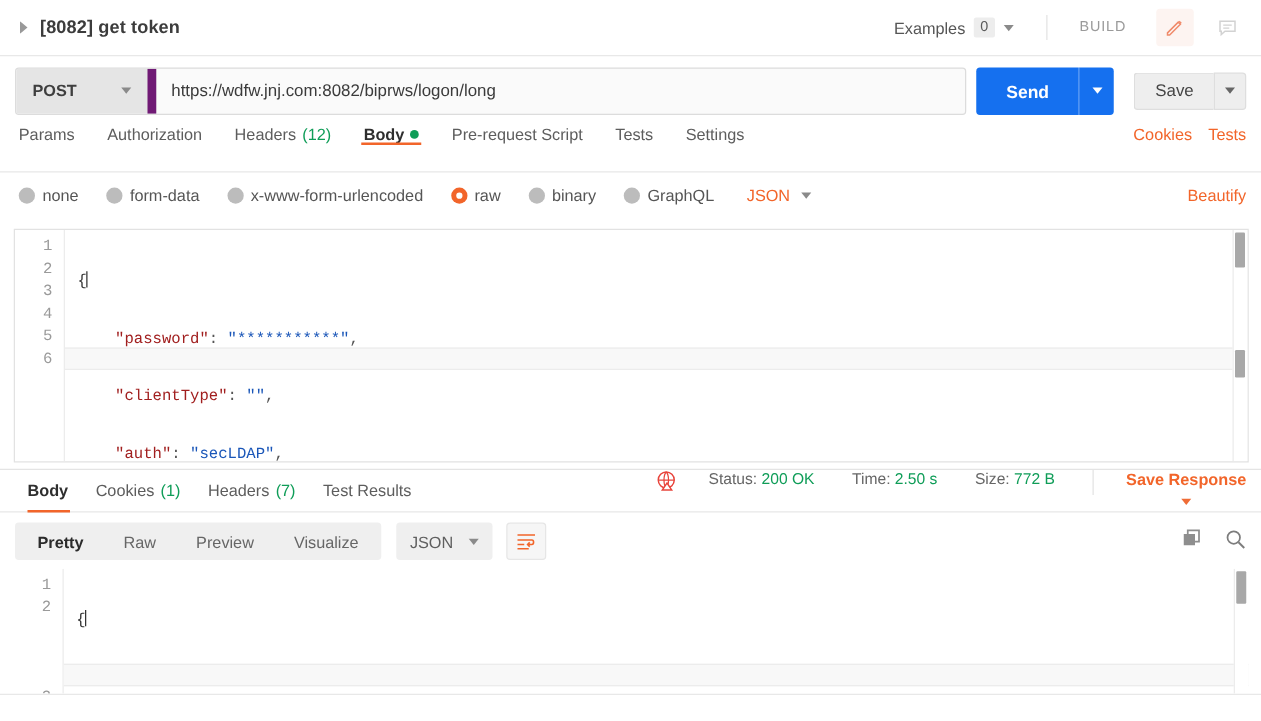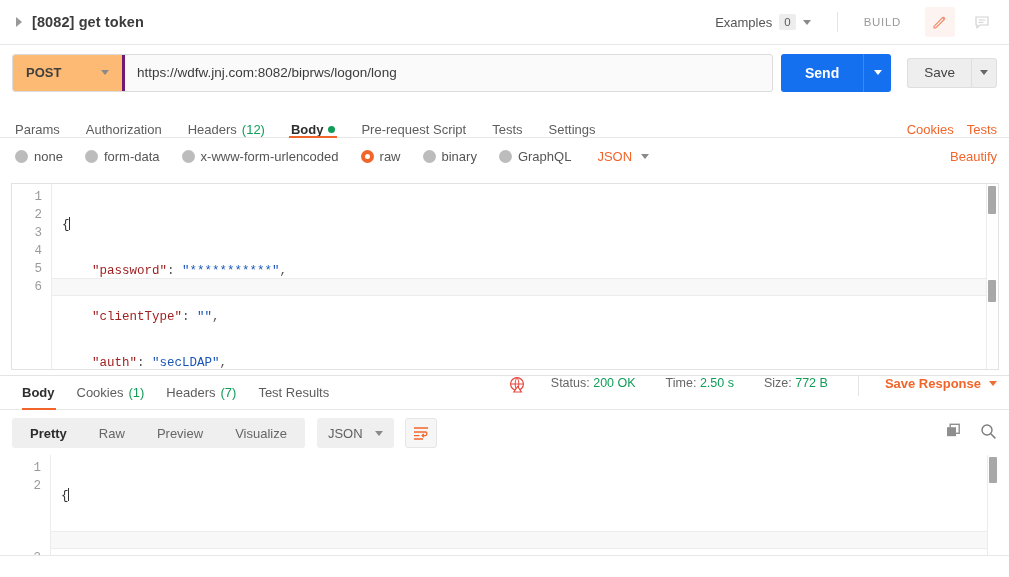--- a/index.html
+++ b/index.html
@@ -59,21 +59,21 @@
 
   
   .urlrow { height: 55px; display: flex; align-items: center; padding: 0 12px; gap: 8px; }
   .method-url {
     display: flex; flex: 1; height: 38px;
     border: 1px solid #dcdcdc; border-radius: 3px; background: #fafafa;
     overflow: hidden;
   }
   .method-sel {
     width: 112px; display: flex; align-items: center; padding: 0 13px;
-    border-right: 3px solid #701a75; cursor: pointer; background: #fdba74;
+    border-right: 7px solid #701a75; cursor: pointer; background: #e5e5e5;
   }
   .method-sel .m-label { font-weight: bold; font-size: 13px; color: #3f3f3f; }
   .method-sel .caret { margin-left: auto; }
   .url-input {
     flex: 1; border: 0; outline: 0; background: transparent;
     font-family: "Liberation Sans", sans-serif; font-size: 13.5px;
     color: #3b3b3b; padding: 0 12px;
   }
   .send-group { display: flex; height: 38px; }
   .send-btn {
@@ -93,21 +93,21 @@
     font-size: 13.5px; padding: 0 16px; border-radius: 3px 0 0 3px;
   }
   .save-caret {
     background: #eeeeee; width: 26px; border: 1px solid #dedede;
     border-radius: 0 3px 3px 0; display: flex; align-items: center;
     justify-content: center; cursor: pointer;
   }
 
   
   .reqtabs {
-    height: 38px; display: flex; align-items: flex-end; padding: 0 12px;
+    height: 38px; display: flex; align-items: flex-start; padding: 0 12px;
     border-bottom: 1px solid #e8e8e8;
   }
   .rtab {
     display: flex; align-items: center; gap: 5px;
     padding: 0 13px; cursor: pointer; font-size: 13px; color: #5d5d5d;
     position: relative;
   }
   .rtab:first-child { padding-left: 3px; }
   .rtab .count { color: #0f9d58; font-size: 13px; }
   .rtab.active { color: #2e2e2e; font-weight: bold; }
@@ -195,21 +195,21 @@
   .resptabs .rtab.active::after { left: 10px; right: 10px; }
   .status-wrap {
     margin-left: auto; display: flex; align-items: flex-start; gap: 12px;
     font-size: 12.5px; color: #666;
   }
   .globe-warn { margin-right: 13px; display: flex; align-items: center; cursor: pointer; }
   .stat { margin-right: 18px; }
   .stat .sv { color: #0f9d58; }
   .save-resp {
     display: flex; align-items: center; gap: 8px; color: #f2652a;
-    font-size: 13px; font-weight: bold; cursor: pointer;
+    font-size: 13px; font-weight: bold; cursor: pointer; flex-direction: column;
   }
 
   .respbar {
     position: absolute; left: 0; right: 0; top: 411px; height: 44px;
     display: flex; align-items: center; padding: 0 12px;
   }
   .pill-group {
     display: flex; align-items: center; background: #efefef; border-radius: 3px;
     height: 30px; padding: 0 2px;
   }

